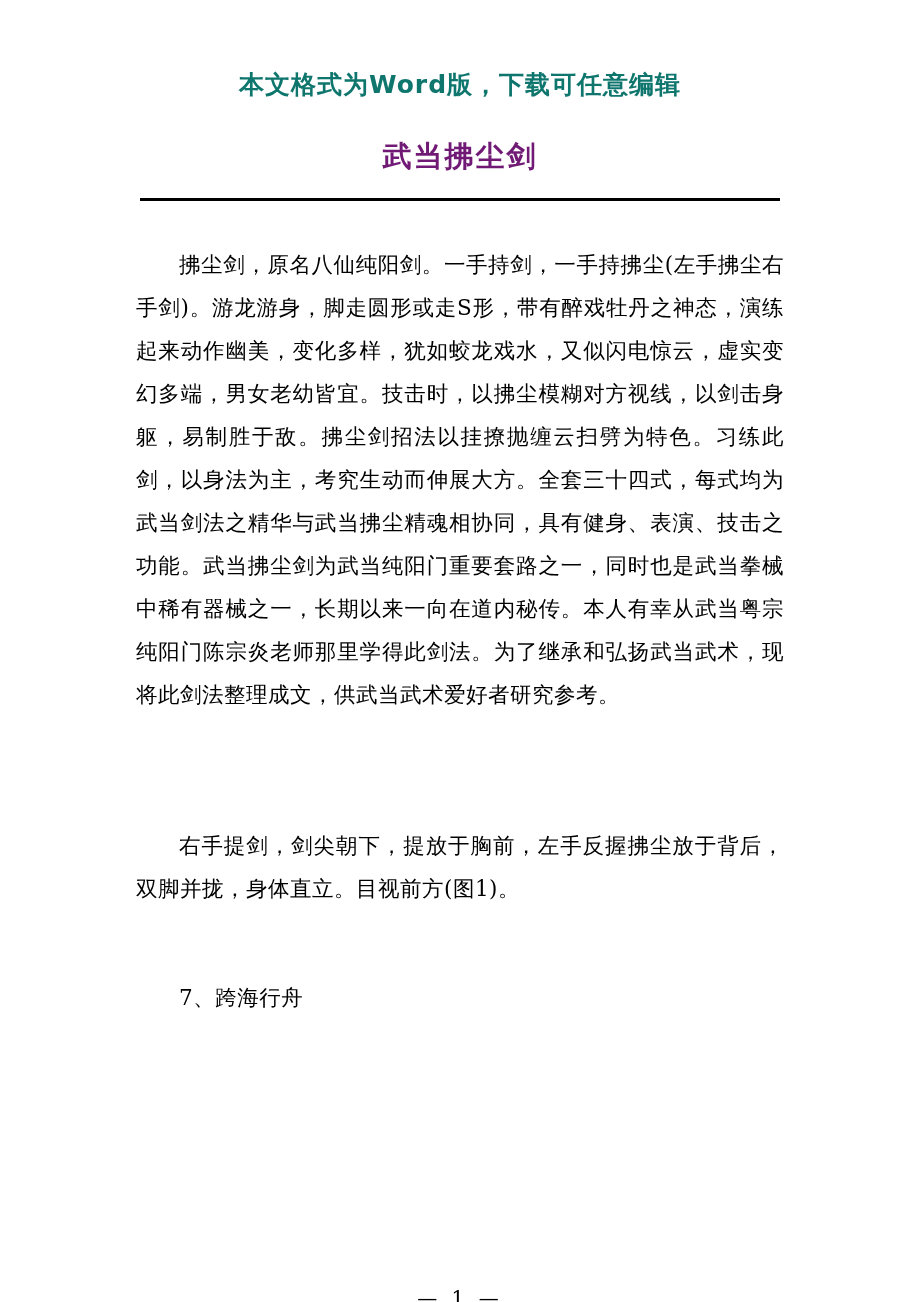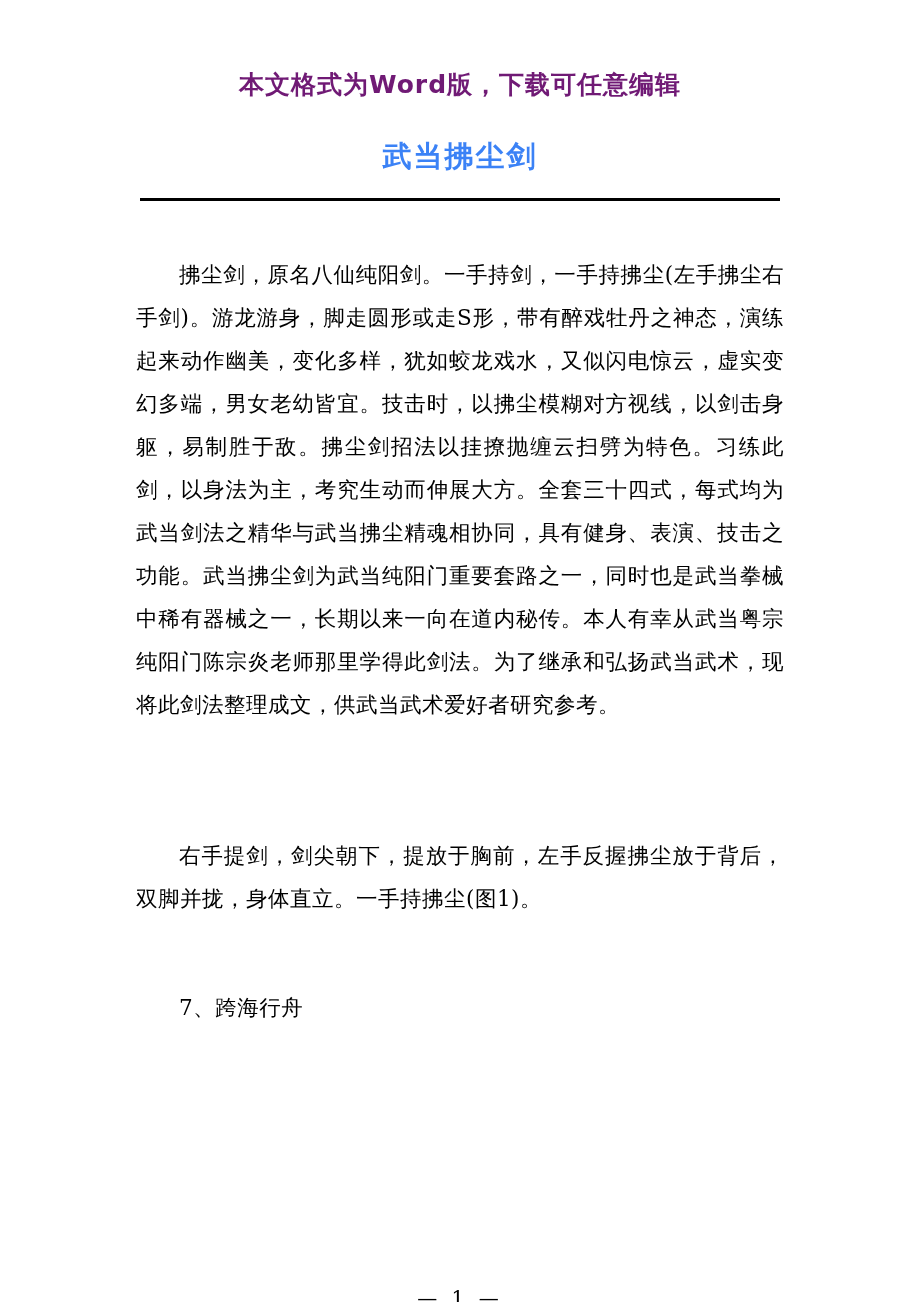--- a/index.html
+++ b/index.html
@@ -15,44 +15,44 @@
   }
   .page {
     position: relative;
     width: 920px;
     height: 1302px;
     box-sizing: border-box;
     padding: 0;
   }
   .notice {
     text-align: center;
-    color: #701a75;
+    color: #0f766e;
     font-family: "DejaVu Sans", sans-serif;
     font-weight: bold;
     font-size: 25px;
     letter-spacing: 1px;
     margin-top: 68px;
   }
   .doc-title {
     text-align: center;
-    color: #3b82f6;
+    color: #701a75;
     font-family: "DejaVu Sans", sans-serif;
     font-weight: bold;
     font-size: 29px;
     letter-spacing: 2px;
     margin-top: 36px;
   }
   .rule {
     width: 640px;
     margin: 21px auto 0 auto;
     border-top: 3px solid #000000;
   }
   .content {
     width: 648px;
-    margin: 16px auto;
+    margin: 6px auto;
     padding-top: 36px;
     font-size: 21.5px;
     line-height: 43px;
     color: #000000;
     text-align: justify;
     font-family: "DejaVu Serif", serif;
   }
   .para {
     text-indent: 2em;
     margin: 0 0 30px 0;
@@ -90,21 +90,21 @@
 
   <div class="content">
 
     <p class="para">拂尘剑，原名八仙纯阳剑。一手持剑，一手持拂尘(左手拂尘右手剑)。游龙游身，脚走圆形或走S形，带有醉戏牡丹之神态，演练起来动作幽美，变化多样，犹如蛟龙戏水，又似闪电惊云，虚实变幻多端，男女老幼皆宜。技击时，以拂尘模糊对方视线，以剑击身躯，易制胜于敌。拂尘剑招法以挂撩抛缠云扫劈为特色。习练此剑，以身法为主，考究生动而伸展大方。全套三十四式，每式均为武当剑法之精华与武当拂尘精魂相协同，具有健身、表演、技击之功能。武当拂尘剑为武当纯阳门重要套路之一，同时也是武当拳械中稀有器械之一，长期以来一向在道内秘传。本人有幸从武当粤宗纯阳门陈宗炎老师那里学得此剑法。为了继承和弘扬武当武术，现将此剑法整理成文，供武当武术爱好者研究参考。</p>
 
     <div class="spacer-md"></div>
 
 
     <div class="spacer-lg"></div>
 
-    <p class="para">右手提剑，剑尖朝下，提放于胸前，左手反握拂尘放于背后，双脚并拢，身体直立。一手持拂尘(图1)。</p>
+    <p class="para">右手提剑，剑尖朝下，提放于胸前，左手反握拂尘放于背后，双脚并拢，身体直立。目视前方(图1)。</p>
 
     <div class="spacer-md"></div>
 
     <p class="heading-item">7、跨海行舟</p>
 
   </div>
 
   <div class="footer">— 1 —</div>
 
 </div>

